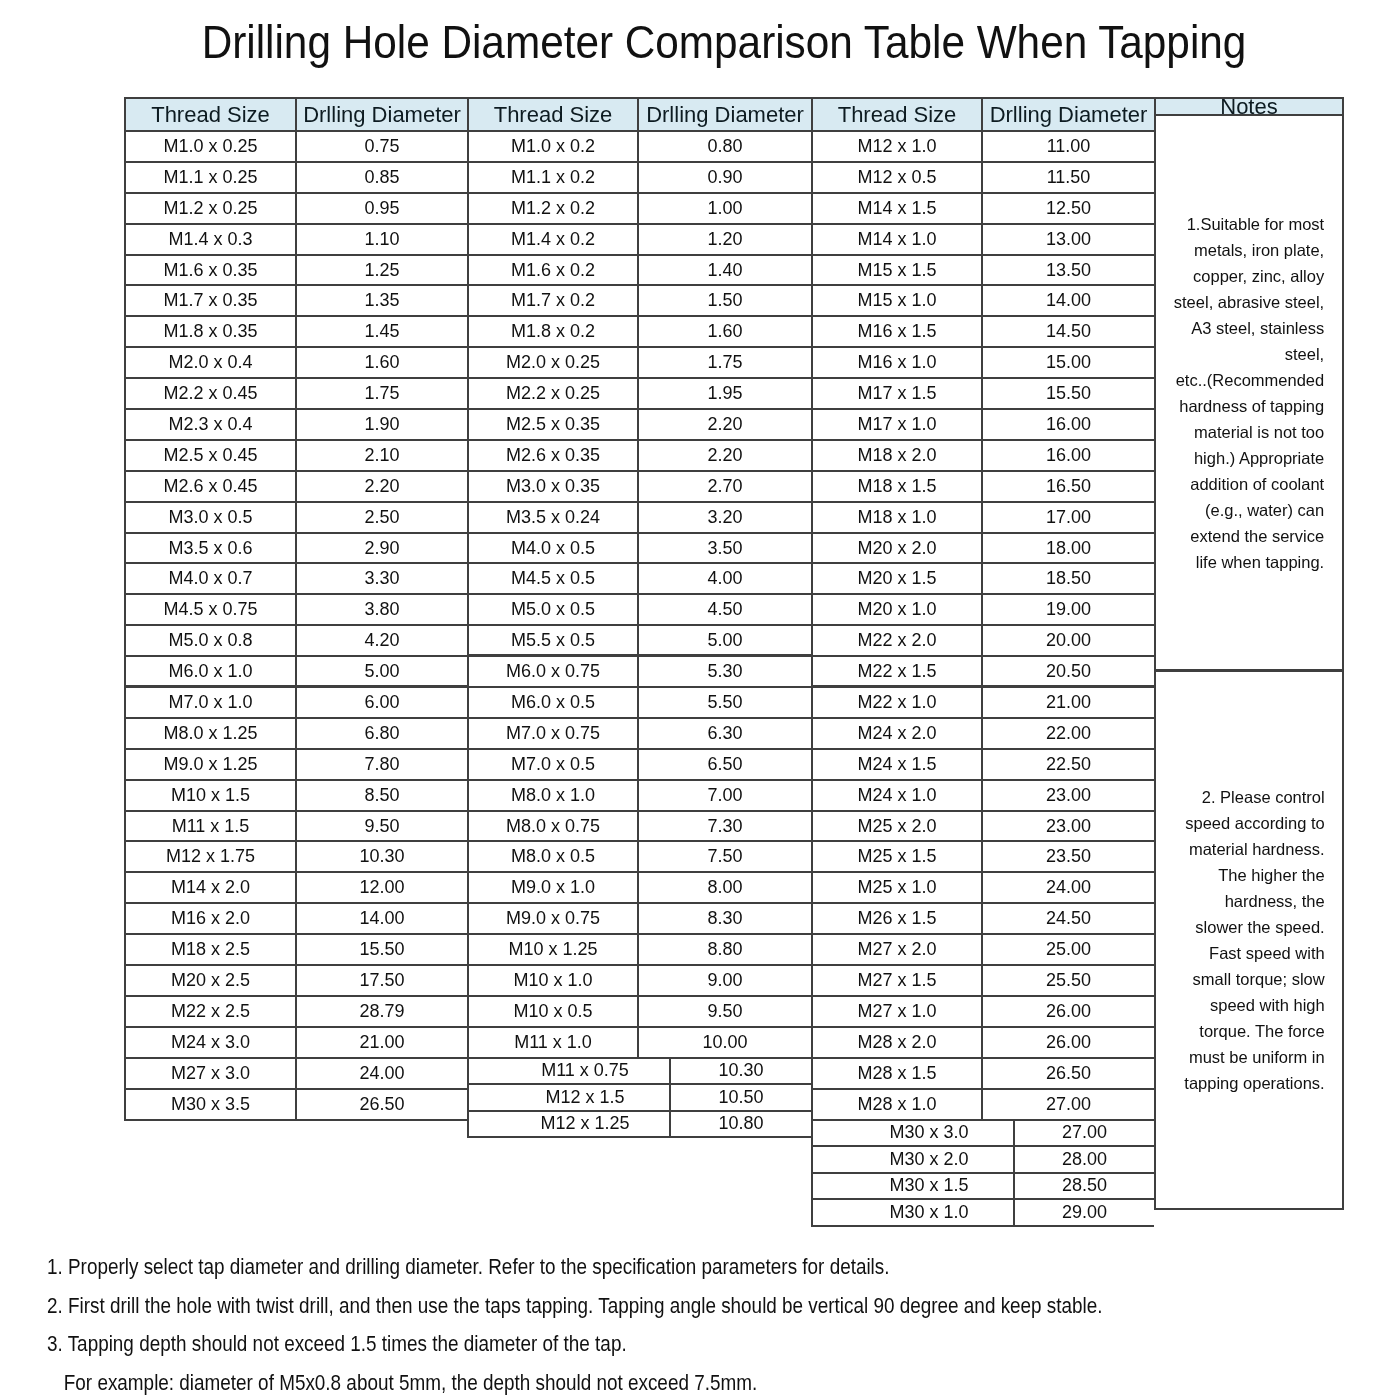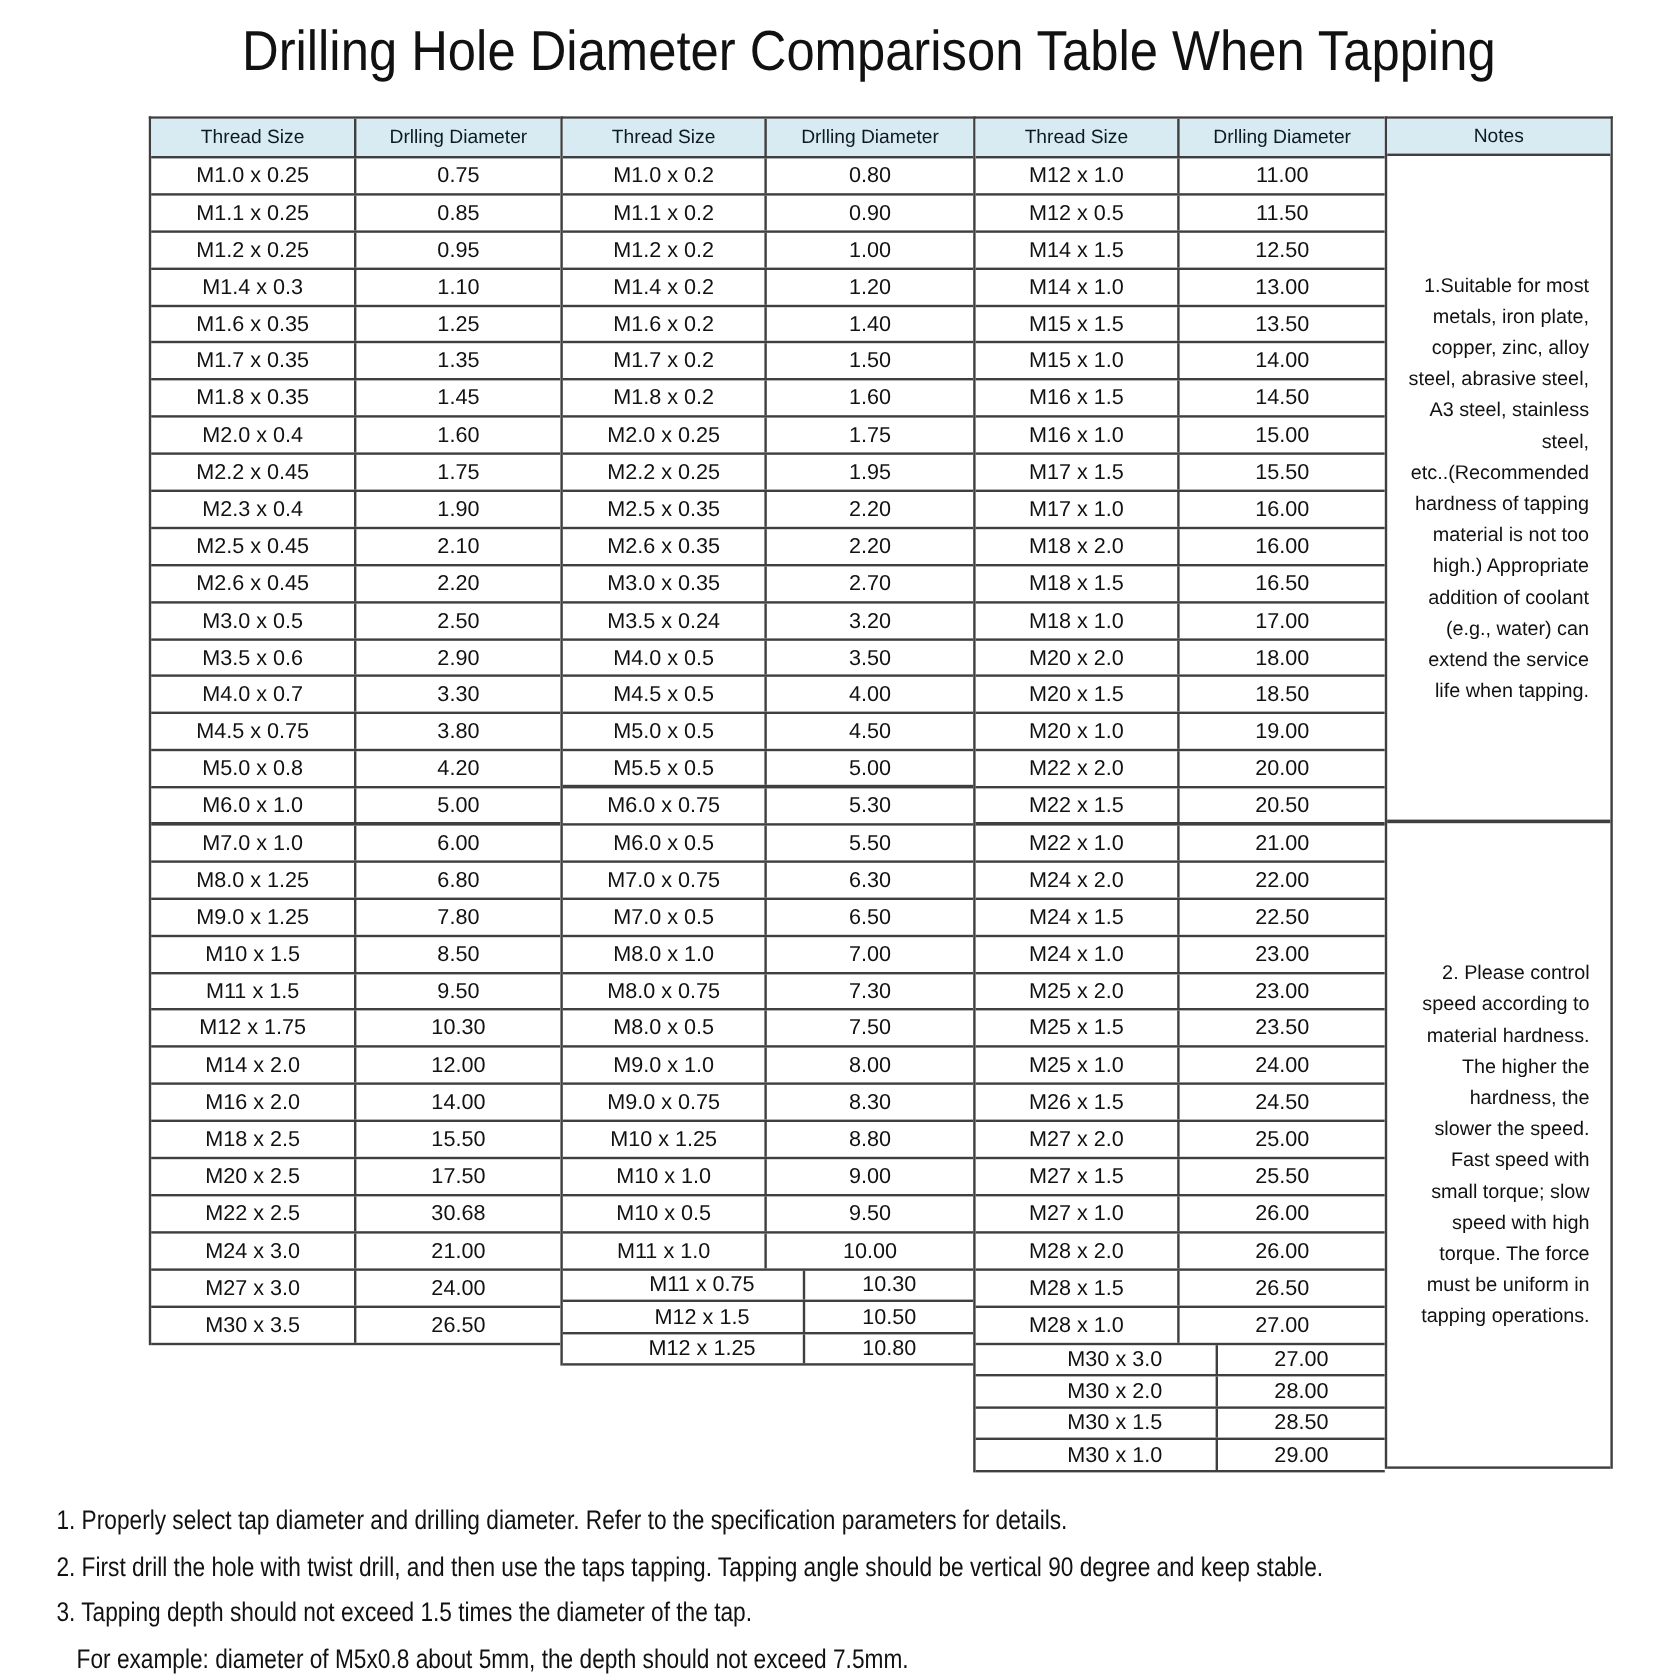--- a/index.html
+++ b/index.html
@@ -21,36 +21,36 @@
   
   .tbl{position:absolute;left:100px;top:97px;width:1220px;height:1131px;}
   .pair{position:absolute;top:0;border-top:2px solid var(--line);
     border-left:2px solid var(--line);background:#fff;}
   .pair1{left:0;width:343px;}
   .pair2{left:343px;width:344px;}
   .pair3{left:687px;width:343px;}
   .hrow{display:flex;height:33px;background:var(--hbg);
     border-bottom:2px solid var(--line);}
   .hcell{display:flex;align-items:center;justify-content:center;
-    font-size:16px;color:#0d1b21;}
+    font-size:22px;color:#0d1b21;}
   .hcell.t,.cell.t{border-right:2px solid var(--line);}
   .pair1 .t{width:171px;}
   .pair2 .t{width:170px;}
   .pair3 .t{width:170px;}
   .hcell.d,.cell.d{flex:1;}
   .row{display:flex;height:30.9px;border-bottom:2px solid var(--line);}
   .row.short{height:26.5px;padding-left:32px;}
   .row.divider{border-bottom-width:3px;}
   .cell{display:flex;align-items:center;justify-content:center;
     font-size:18px;white-space:nowrap;}
 
   
   .notes{position:absolute;left:1030px;top:0;width:190px;
     border:2px solid var(--line);border-bottom:none;background:#fff;}
-  .notes .hcell{height:31px;background:var(--hbg);
+  .notes .hcell{height:17px;background:var(--hbg);
     border-bottom:2px solid var(--line);}
   .ncell{display:flex;align-items:center;justify-content:center;
     text-align:right;font-size:16.5px;line-height:26px;
     white-space:pre-line;padding:0 1px;}
   .ncell.n1{height:556.2px;border-bottom:3px solid var(--line);}
   .ncell.n2{height:537.6px;border-bottom:2px solid var(--line);padding-left:12px;}
 
   
   .footer{position:absolute;left:23px;top:1248px;}
   .fline{height:38.5px;display:flex;align-items:center;font-size:22.5px;
@@ -179,21 +179,21 @@
           <div class="row">
             <div class="cell t">M18 x 2.5</div>
             <div class="cell d">15.50</div>
           </div>
           <div class="row">
             <div class="cell t">M20 x 2.5</div>
             <div class="cell d">17.50</div>
           </div>
           <div class="row">
             <div class="cell t">M22 x 2.5</div>
-            <div class="cell d">30.68</div>
+            <div class="cell d">28.79</div>
           </div>
           <div class="row">
             <div class="cell t">M24 x 3.0</div>
             <div class="cell d">21.00</div>
           </div>
           <div class="row">
             <div class="cell t">M27 x 3.0</div>
             <div class="cell d">24.00</div>
           </div>
           <div class="row">

